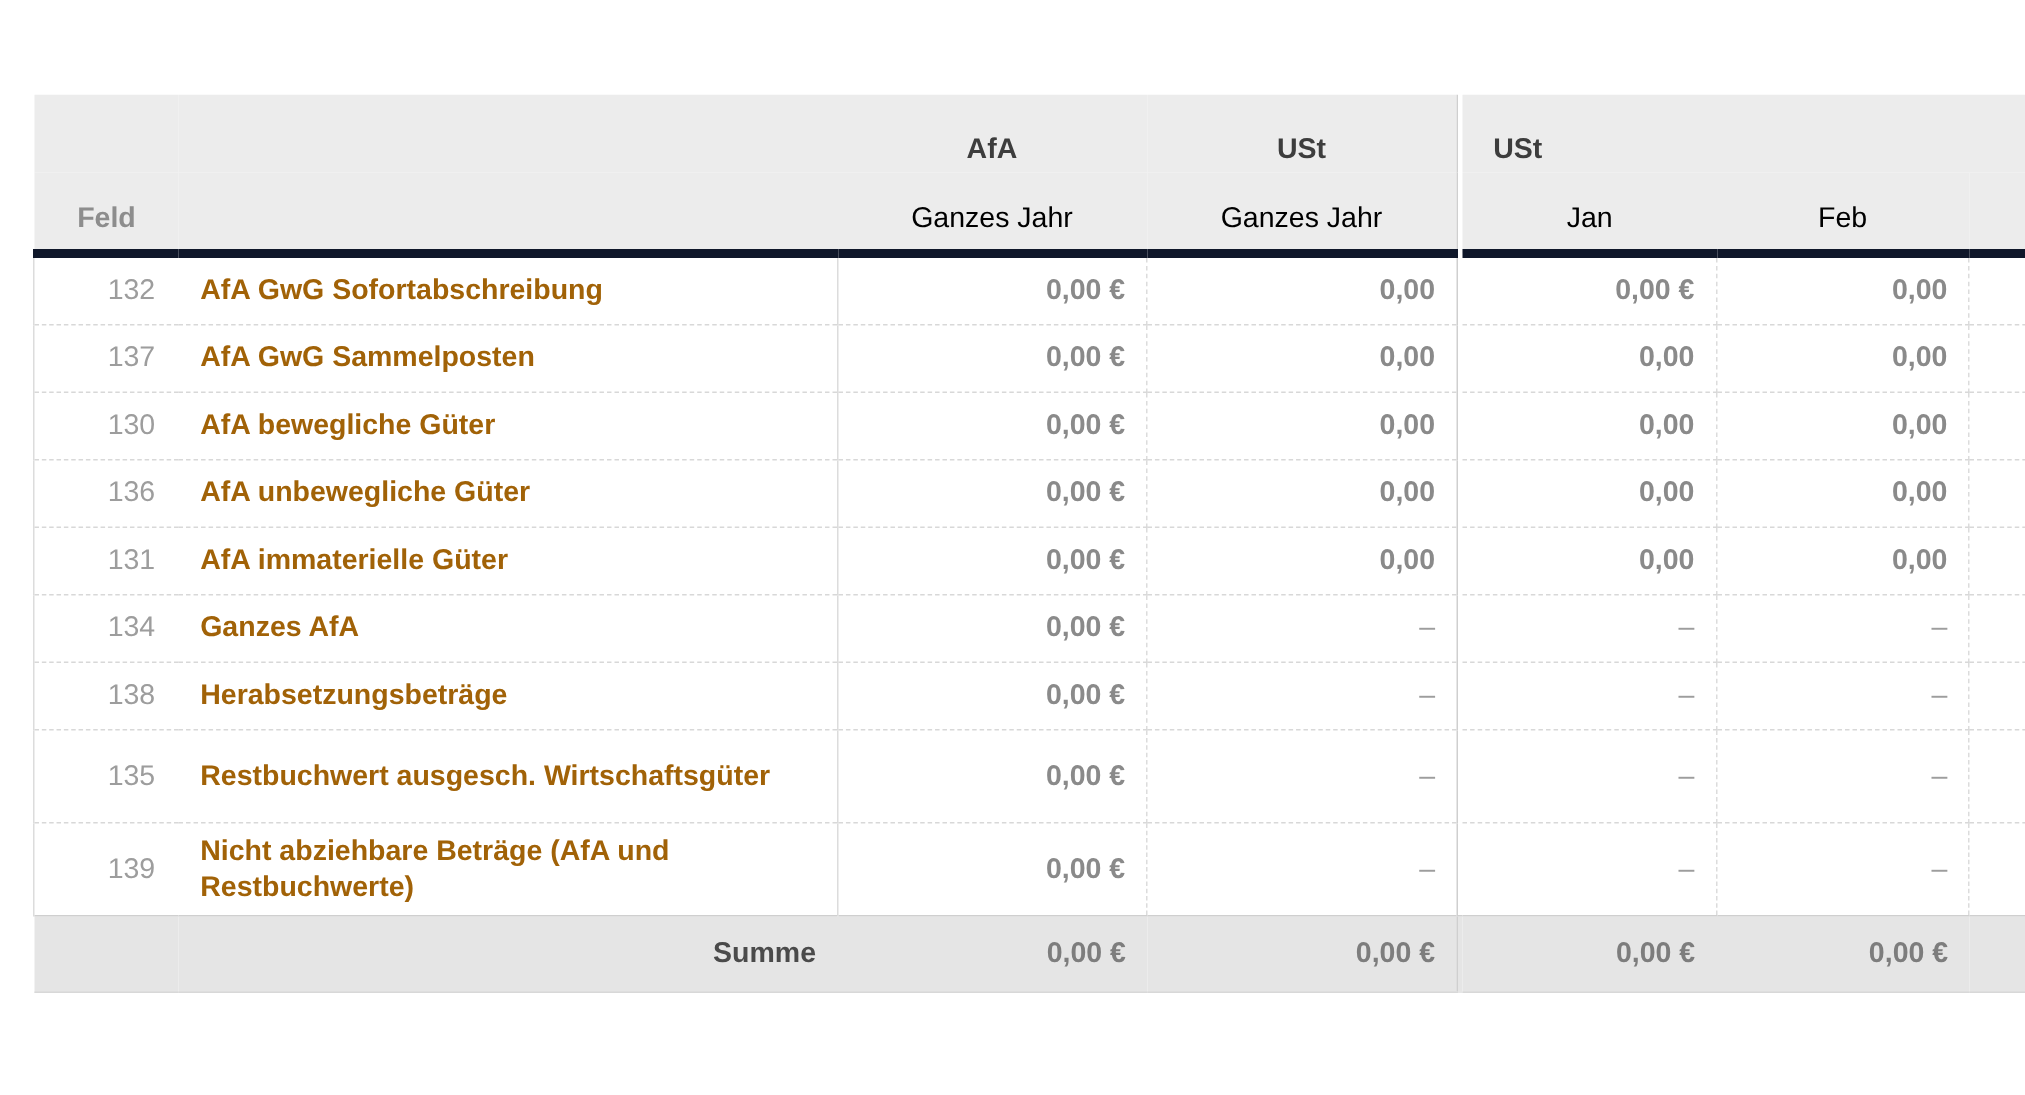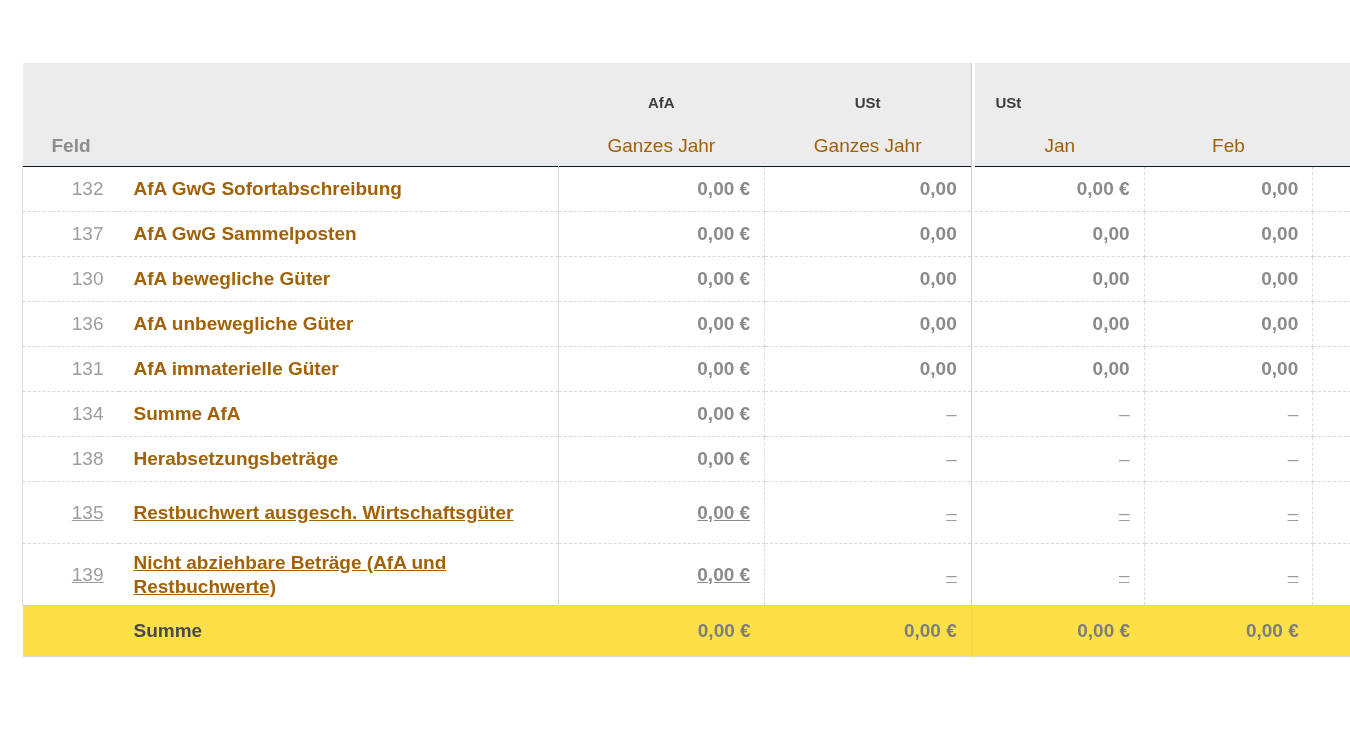--- a/index.html
+++ b/index.html
@@ -48,33 +48,33 @@
     background: #ececec;
     padding: 0;
     border: none;
   }
 
   .hdr-top-cell {
     height: 48px;
     vertical-align: bottom;
     padding: 0 14px 4px 14px;
     font-weight: bold;
-    font-size: 15px;
+    font-size: 19px;
     color: #3d3d3d;
     text-align: center;
     white-space: nowrap;
   }
   .hdr-top-cell.left-al { text-align: left; }
 
   .hdr-bot-cell {
     height: 42px;
     vertical-align: bottom;
     padding: 0 14px 9px 14px;
     font-size: 19px;
-    color: #a16207;
+    color: #000000;
     text-align: center;
     white-space: nowrap;
   }
   .hdr-bot-cell.feld {
     text-align: center;
     font-weight: bold;
     color: #8d8d8d;
     padding-left: 14px;
   }
   .hdr-bot-cell.right-al { text-align: center; }
@@ -90,21 +90,21 @@
     padding: 0;
     border: none;
     vertical-align: middle;
     background: #ffffff;
   }
 
   tbody tr.data-row td {
     border-bottom: 1px dashed #d8d8d8;
     height: 44px;
   }
-  tbody tr.data-row.tall td { height: 61px; text-decoration: underline; }
+  tbody tr.data-row.tall td { height: 61px; }
   tbody tr.data-row:last-of-type td { border-bottom: none; }
 
   td.cell-feld {
     text-align: right;
     padding: 0 16px 0 10px;
     color: #9d9d9d;
     font-size: 19px;
     border-right: none !important;
     width: 92px;
   }
@@ -142,39 +142,40 @@
   }
   thead td.gap-col { background: #ffffff; }
 
   
   td.frame-left  { border-left: 1px solid #dcdcdc; }
 
   tbody tr.sum-row td {
     border-top: 1px solid #cfcfcf;
     border-bottom: 1px solid #d8d8d8;
     height: 50px;
-    background: #fde047;
+    background: #e5e5e5;
+    text-align: right;
   }
   tbody tr.sum-row td.cell-label {
     font-weight: bold;
     color: #4a4a4a;
     border-right: none;
   }
   tbody tr.sum-row td.cell-num {
     border-right: none;
     color: #7d7d7d;
   }
   tbody tr.sum-row td.gap-col {
     border-left: 1px solid #cfcfcf;
     border-top: 1px solid #cfcfcf;
     border-bottom: 1px solid #d8d8d8;
   }
 
   
-  tbody tr.first-data td { border-top: 1px solid #0f172a; }
+  tbody tr.first-data td { border-top: 6px solid #0f172a; }
   tbody tr.first-data td.gap-col { border-top: none; }
 </style>
 </head>
 <body>
 
 <div class="page">
   <div class="table-wrap">
     <table class="sheet">
       <colgroup>
         <col class="c-feld">
@@ -260,21 +261,21 @@
           <td class="cell-num">0,00 €</td>
           <td class="cell-num last-year">0,00</td>
           <td class="gap-col"></td>
           <td class="cell-num">0,00</td>
           <td class="cell-num">0,00</td>
           <td class="cell-num">0,0</td>
         </tr>
 
         <tr class="data-row">
           <td class="cell-feld frame-left">134</td>
-          <td class="cell-label">Summe AfA</td>
+          <td class="cell-label">Ganzes AfA</td>
           <td class="cell-num">0,00 €</td>
           <td class="cell-num last-year dash">–</td>
           <td class="gap-col"></td>
           <td class="cell-num dash">–</td>
           <td class="cell-num dash">–</td>
           <td class="cell-num dash"></td>
         </tr>
 
         <tr class="data-row">
           <td class="cell-feld frame-left">138</td>

